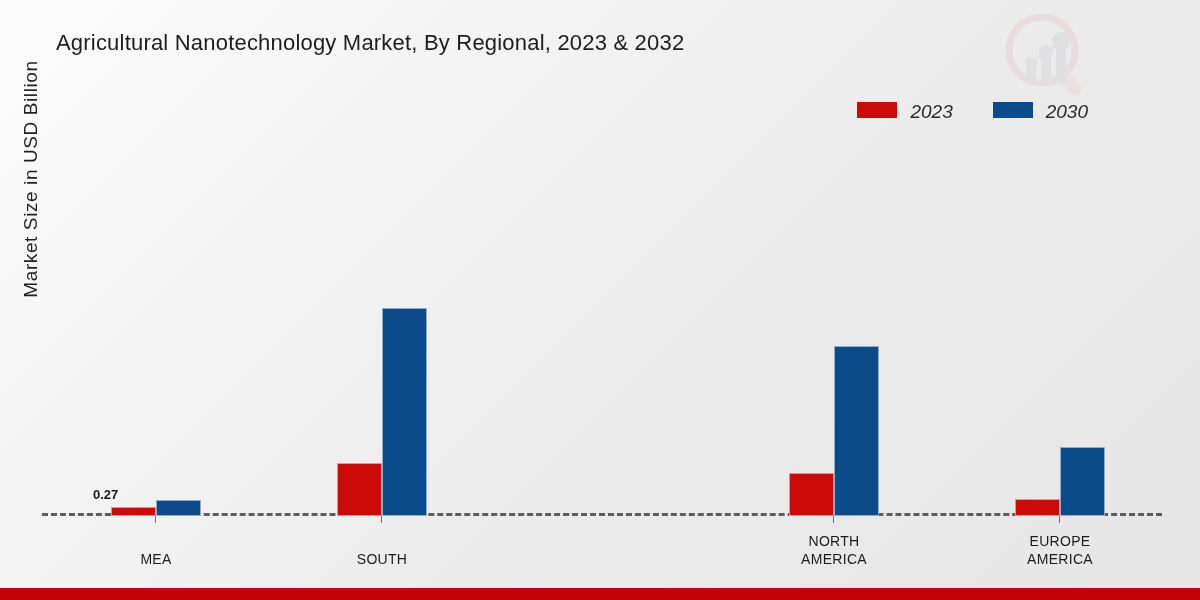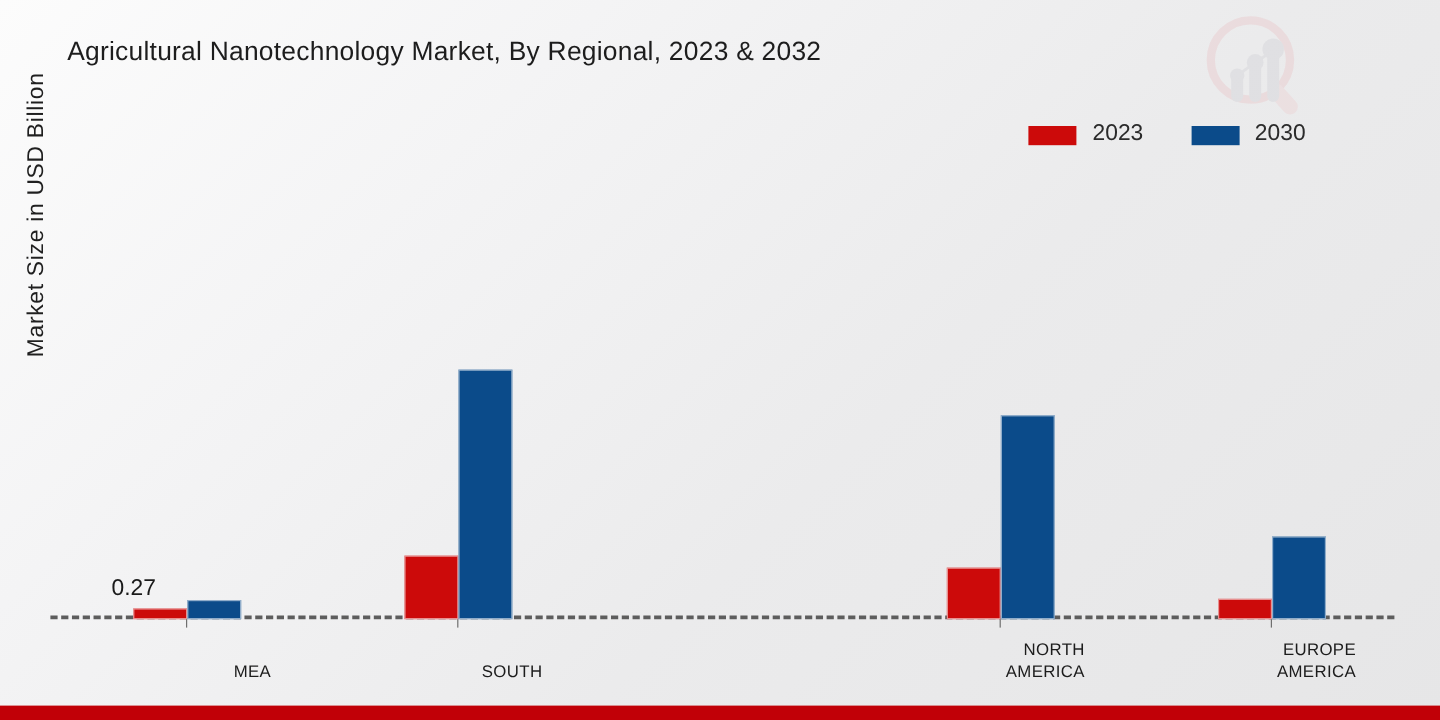--- a/index.html
+++ b/index.html
@@ -49,22 +49,23 @@
   #legend {
     position: absolute;
     right: 112px;
     top: 102px;
     display: flex;
     align-items: center;
     gap: 40px;
   }
   .legend-item {
     display: flex;
-    align-items: flex-end;
+    align-items: flex-start;
     gap: 13px;
+    font-style: italic;
   }
   .legend-swatch {
     width: 40px;
     height: 16px;
     display: block;
   }
   .legend-label {
     font-size: 19px;
     color: #2b2b2b;
     line-height: 1;
@@ -113,40 +114,40 @@
     width: 45px;
     border: 1px solid rgba(255,255,255,0.55);
     box-sizing: border-box;
   }
   .bar.y2023 { left: 1px; }
   .bar.y2032 { left: 46px; }
 
   .bar-label {
     position: absolute;
     left: -17px;
-    font-size: 19px;
-    font-weight: normal;
+    font-size: 13px;
+    font-weight: bold;
     color: #1a1a1a;
     white-space: nowrap;
   }
 
   .tick {
     position: absolute;
     bottom: -7px;
     left: 45px;
     width: 1px;
     height: 7px;
     background: #6f6f6f;
   }
   .cat-label {
     position: absolute;
     bottom: -52px;
     left: -24px;
     width: 140px;
-    text-align: right;
+    text-align: center;
     font-size: 14px;
     color: #1c1c1c;
     line-height: 18px;
     letter-spacing: 0.3px;
     margin-top: 11px;
   }
 
   
   #footer-bar {
     position: absolute;

